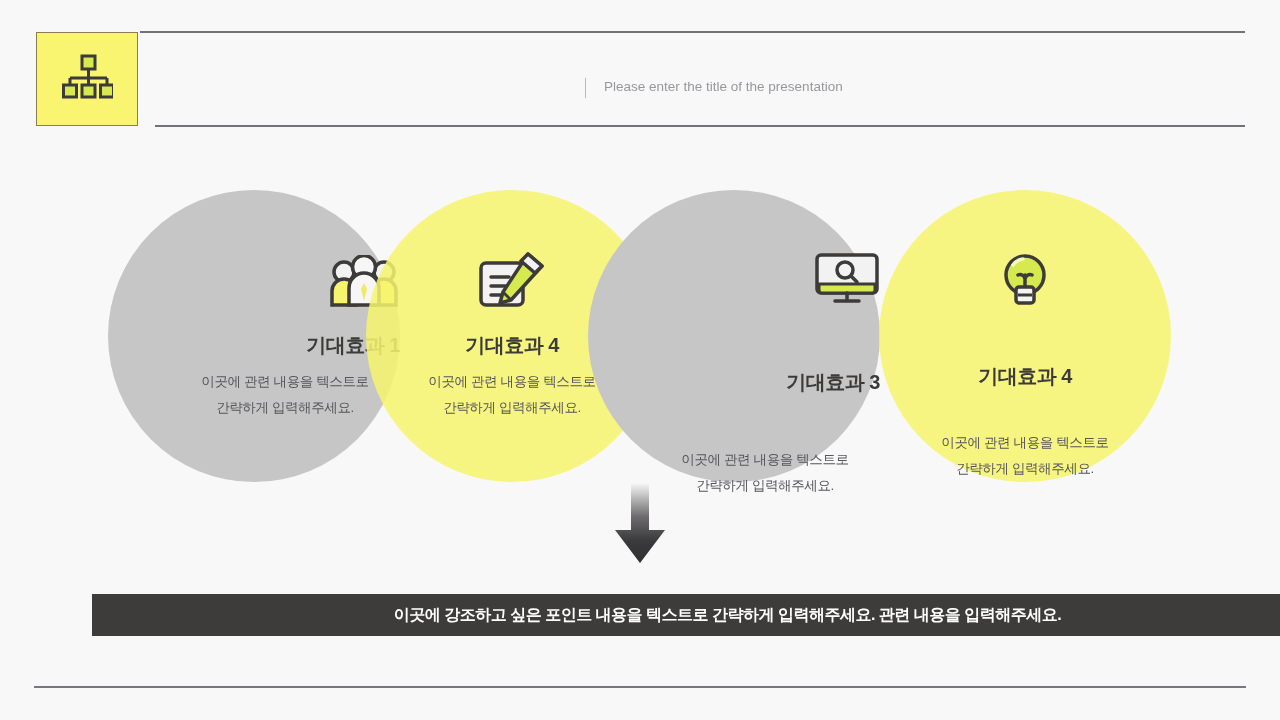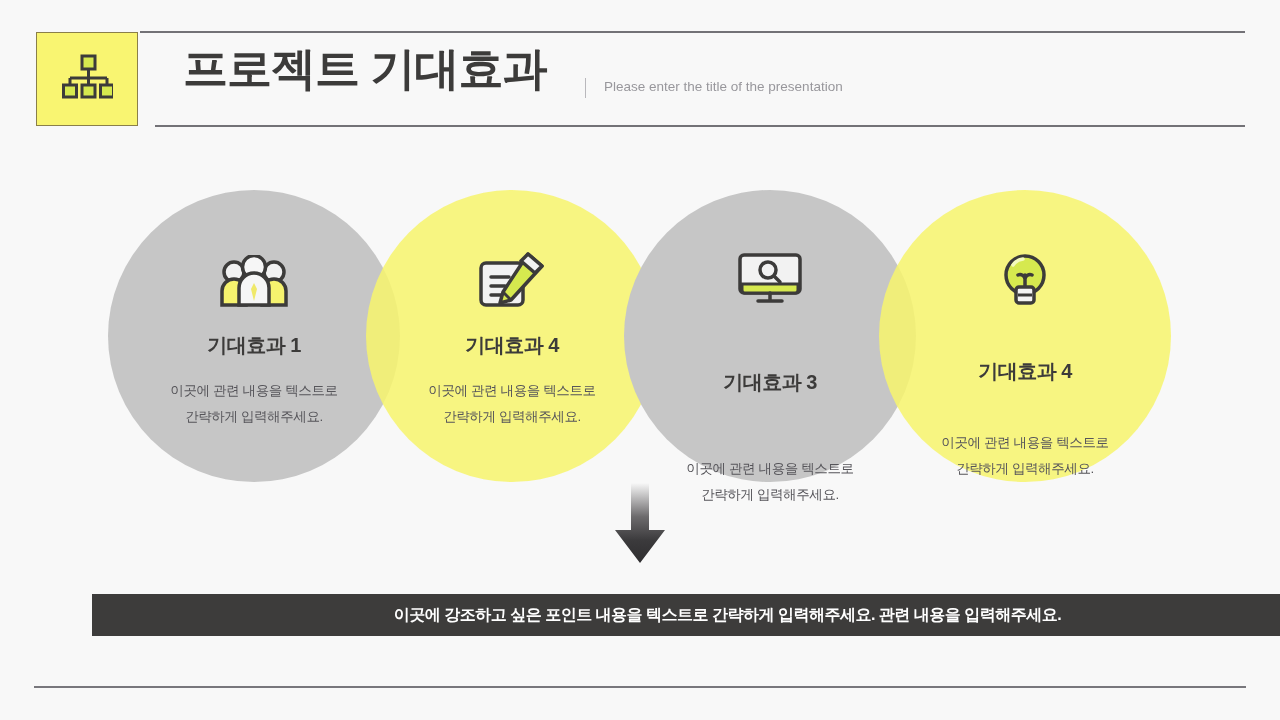--- a/index.html
+++ b/index.html
@@ -101,43 +101,43 @@
   .circle {
     position: absolute;
     width: 292px;
     height: 292px;
     border-radius: 50%;
     top: 190px;
     display: flex;
     flex-direction: column;
     align-items: center;
   }
-  .circle.gray  { background: #c6c6c6; }
+  .circle.gray  { background: #c6c6c6; align-items: flex-end; }
   .circle.yellow{ background: rgba(247, 244, 110, 0.86); }
   .c1 { left: 108px; }
   .c2 { left: 366px; }
-  .c3 { left: 624px; gap: 41px; }
+  .c3 { left: 588px; gap: 41px; }
   .c4 { left: 879px; justify-content: space-between; }
 
   .circle-icon {
     margin-top: 62px;
     height: 58px;
     display: flex;
     align-items: center;
     justify-content: center;
   }
   .circle-title {
     margin-top: 22px;
     font-size: 20px;
     font-weight: bold;
     color: #3c3b3a;
     letter-spacing: -0.5px;
   }
   .circle-body {
-    margin-top: 19px;
+    margin-top: 10px;
     font-size: 13.5px;
     color: #56555a;
     line-height: 26px;
     text-align: center;
     letter-spacing: -0.4px;
     width: 230px;
   }
 
   
   .arrow {
@@ -181,21 +181,20 @@
       <svg width="52" height="46" viewBox="0 0 52 46">
         <rect x="21" y="2" width="13" height="13" fill="#d6e94f" stroke="#3c3b3a" stroke-width="3"></rect>
         <path d="M27.5 15 L27.5 24 M9 24 L46 24 M9 24 L9 31 M27.5 24 L27.5 31 M46 24 L46 31" stroke="#3c3b3a" stroke-width="3" fill="none"></path>
         <rect x="2.5" y="31" width="13" height="12" fill="#d6e94f" stroke="#3c3b3a" stroke-width="3"></rect>
         <rect x="21" y="31" width="13" height="12" fill="#d6e94f" stroke="#3c3b3a" stroke-width="3"></rect>
         <rect x="39.5" y="31" width="13" height="12" fill="#d6e94f" stroke="#3c3b3a" stroke-width="3"></rect>
       </svg>
     </span>
   </div>
 
-  <div class="title">프로젝트 기대효과</div>
   <div class="title-divider"></div>
   <div class="subtitle">Please enter the title of the presentation</div>
 
   <div class="circle-row">
 
     <div class="circle gray c1">
       <div class="circle-icon">
         <svg width="72" height="52" viewBox="0 0 72 52">
           <circle cx="16" cy="17" r="10" fill="#f2f2f2" stroke="#3c3b3a" stroke-width="3.5"></circle>
           <path d="M4 50 L4 36 A12 12 0 0 1 28 36 L28 50 Z" fill="#f6f36e" stroke="#3c3b3a" stroke-width="3.5"></path>

